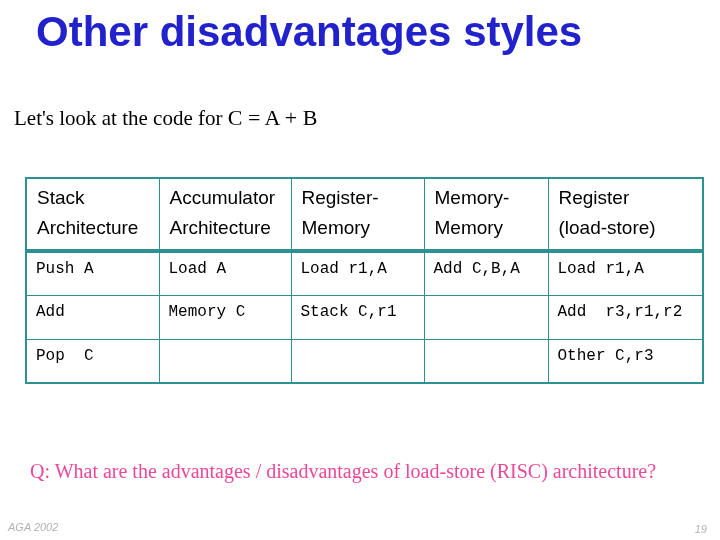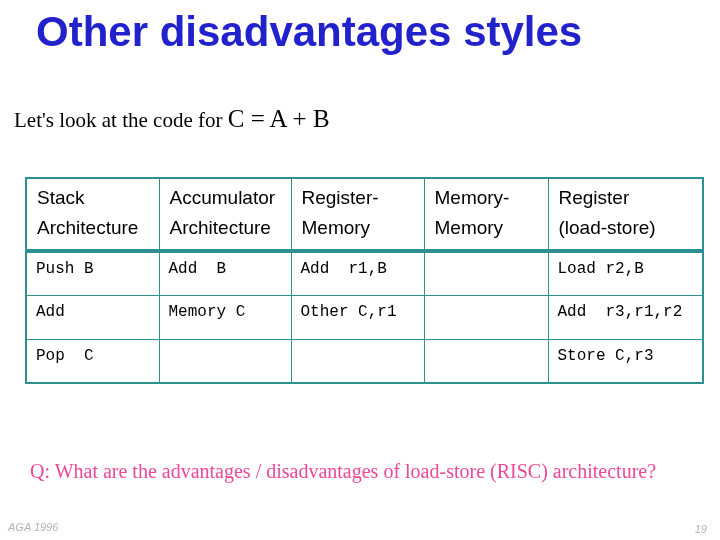--- a/index.html
+++ b/index.html
@@ -23,21 +23,21 @@
   .subtitle {
     position: absolute;
     left: 14px;
     top: 105px;
     font-family: "Liberation Serif", serif;
     font-size: 21px;
     color: #000000;
     white-space: nowrap;
   }
   .subtitle .equation {
-    font-size: 25px;
+    font-size: 22px;
   }
   table.arch-table {
     position: absolute;
     left: 25px;
     top: 177px;
     width: 677px;
     border-collapse: collapse;
     table-layout: fixed;
     border: 2px solid #2e9191;
   }
@@ -110,39 +110,39 @@
     <tr>
       <th><span>Stack</span><br><span>Architecture</span></th>
       <th><span>Accumulator</span><br><span>Architecture</span></th>
       <th><span>Register-</span><br><span>Memory</span></th>
       <th><span>Memory-</span><br><span>Memory</span></th>
       <th><span>Register</span><br><span>(load-store)</span></th>
     </tr>
   </thead>
   <tbody>
     <tr>
-      <td>Push B</td>
-      <td>Add  B</td>
-      <td>Add  r1,B</td>
-      <td></td>
-      <td>Load r2,B</td>
+      <td>Push A</td>
+      <td>Load A</td>
+      <td>Load r1,A</td>
+      <td>Add C,B,A</td>
+      <td>Load r1,A</td>
     </tr>
     <tr>
       <td>Add</td>
       <td>Memory C</td>
-      <td>Other C,r1</td>
+      <td>Stack C,r1</td>
       <td></td>
       <td>Add  r3,r1,r2</td>
     </tr>
     <tr>
       <td>Pop  C</td>
       <td></td>
       <td></td>
       <td></td>
-      <td>Store C,r3</td>
+      <td>Other C,r3</td>
     </tr>
   </tbody>
 </table>
 
 <div class="question">Q: What are the advantages / disadvantages of load-store (RISC) architecture?</div>
 
-<div class="footer-left">AGA 1996</div>
+<div class="footer-left">AGA 2002</div>
 <div class="footer-right">19</div>
 
 </body></html>

